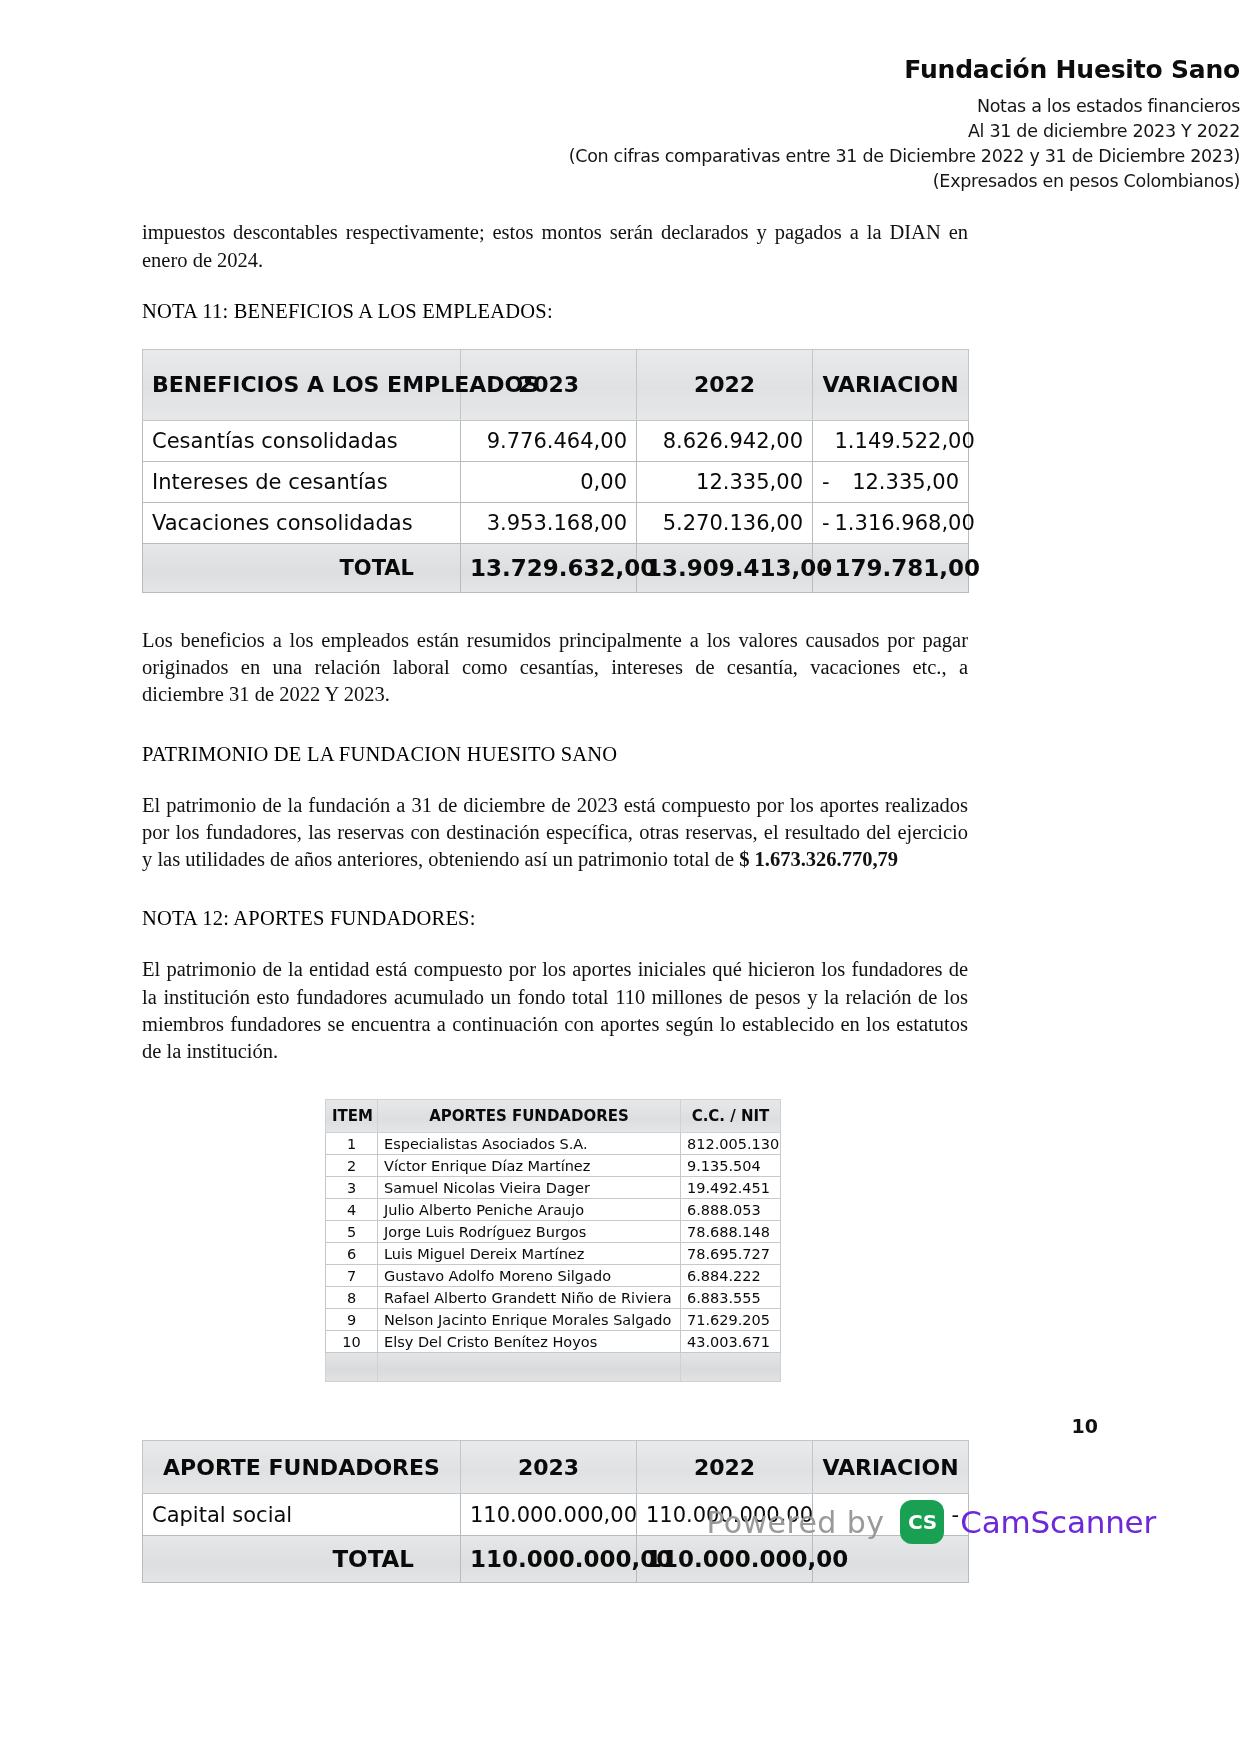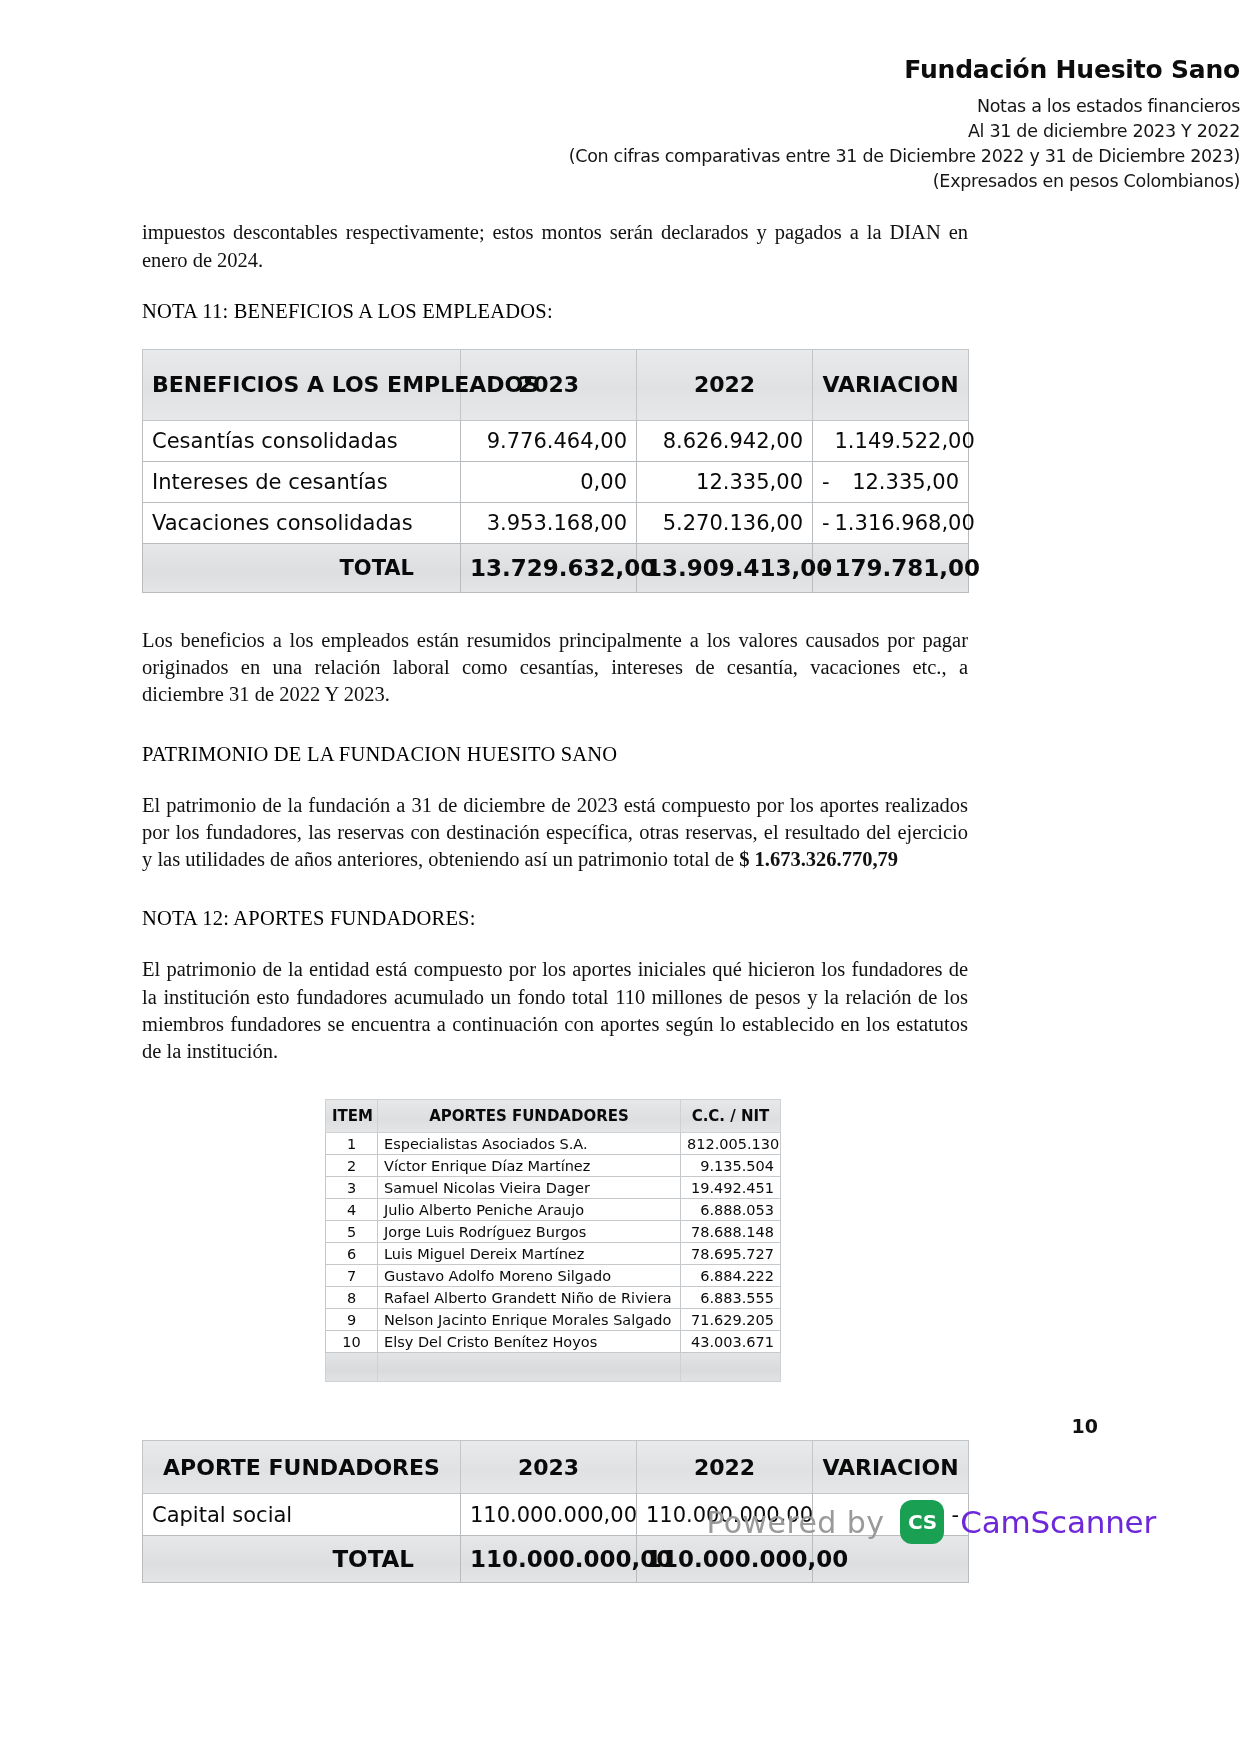--- a/index.html
+++ b/index.html
@@ -128,21 +128,21 @@
   .tbl-fund thead th {
     background: linear-gradient(180deg,#e7e8ea 0%, #dcdee0 60%, #e5e6e8 100%);
     font-weight: bold;
     font-size: 15px;
     text-align: center;
     height: 30px;
     border-color: #cfd1d3;
   }
   .tbl-fund td.item { text-align: center; width: 52px; }
   .tbl-fund td.name { text-align: left; }
-  .tbl-fund td.nit  { text-align: right; width: 100px; padding-left: 6px; }
+  .tbl-fund td.nit  { text-align: left; width: 100px; padding-left: 6px; }
   .tbl-fund tbody td { background: #fff; }
   .tbl-fund tfoot td {
     background: linear-gradient(180deg,#e2e4e6 0%, #d8dadc 60%, #e2e3e5 100%);
     height: 26px;
     border-color: #cfd1d3;
   }
 
   
   .tbl-aporte {
     width: 826px;

